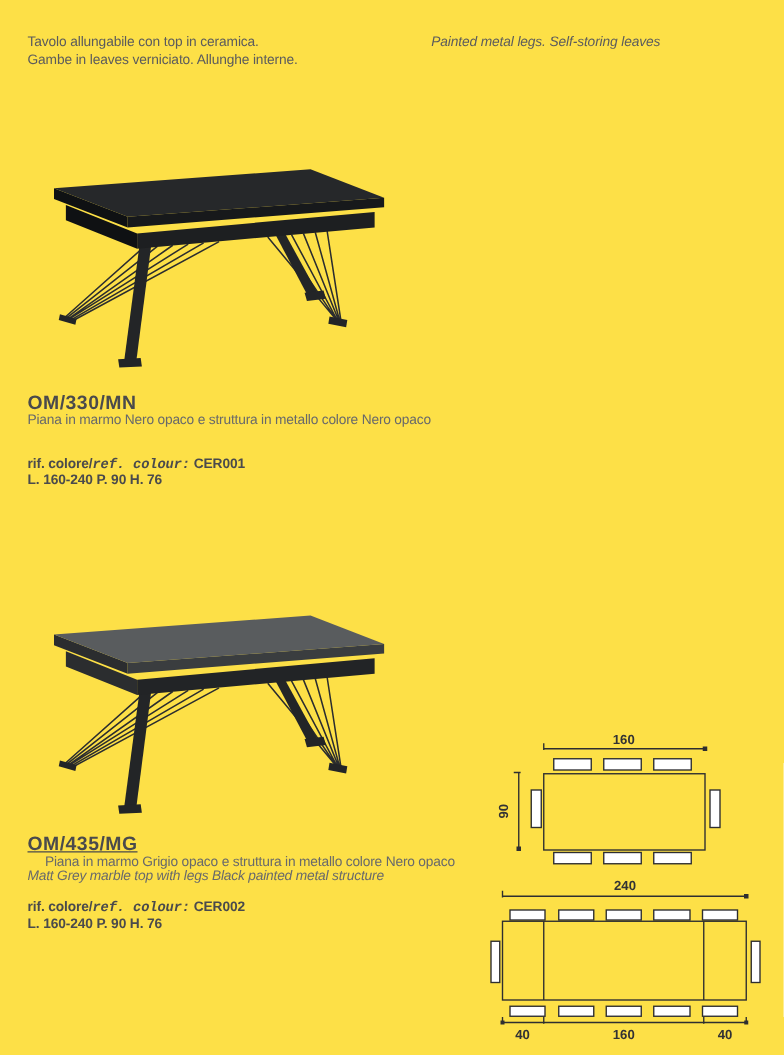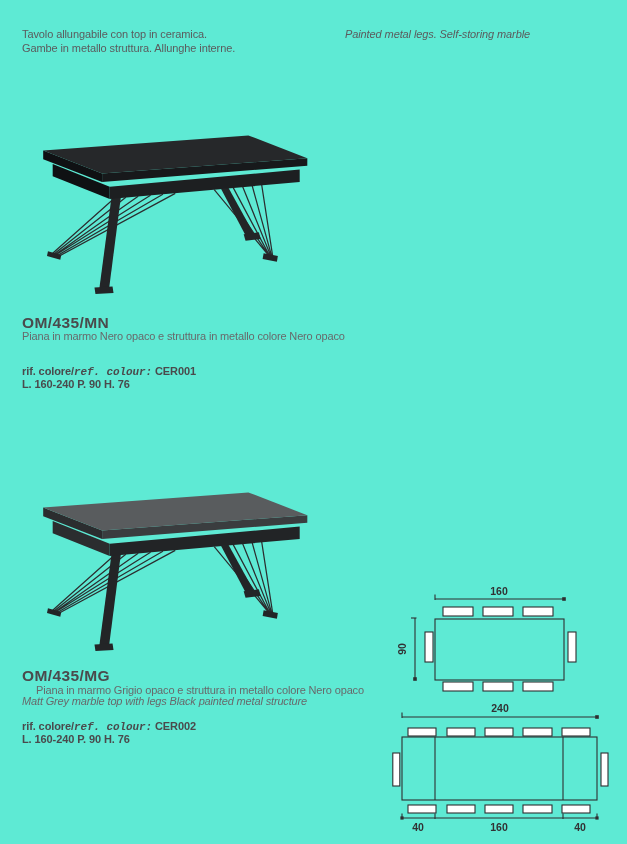--- a/index.html
+++ b/index.html
@@ -1,16 +1,16 @@
 <!DOCTYPE html>
 <html><head>
 <meta charset="utf-8">
 <style>
   html,body{margin:0;padding:0;background:#fff;}
-  .page{position:relative;width:627px;height:844px;background:#5eead4;overflow:hidden;
+  .page{position:relative;width:627px;height:844px;background:#fde047;overflow:hidden;
         font-family:"Liberation Sans",sans-serif;}
   .abs{position:absolute;}
   .intro{font-size:11px;line-height:13.5px;color:#5b5b5d;white-space:nowrap;letter-spacing:-0.1px;}
   .intro.en{font-style:italic;}
   .code{font-size:15.5px;font-weight:700;color:#4a4a4c;letter-spacing:0.4px;white-space:nowrap;}
   .desc{font-size:11px;line-height:12px;color:#68696b;white-space:nowrap;letter-spacing:-0.15px;}
   .desc.en{font-style:italic;}
   .refline,.dims{font-size:11px;font-weight:700;color:#4a4a4c;white-space:nowrap;letter-spacing:-0.1px;}
   .refline .en{font-style:italic;font-family:Liberation Mono, monospace;}
   .refline .val{font-weight:700;margin-left:3px;color:#4a4a4c;}
@@ -23,24 +23,24 @@
   .sq{fill:#2e2e30;}
   .dimtxt{font-family:"Liberation Sans",sans-serif;font-size:10.5px;font-weight:700;fill:#323234;}
 </style>
 </head>
 <body>
 
 <div class="page">
 
   <div class="abs intro" style="left:22px;top:28px;">
     <div>Tavolo allungabile con top in ceramica.</div>
-    <div>Gambe in metallo struttura. Allunghe interne.</div>
+    <div>Gambe in leaves verniciato. Allunghe interne.</div>
   </div>
   <div class="abs intro en" style="left:345px;top:28px;">
-    <div>Painted metal legs. Self-storing marble</div>
+    <div>Painted metal legs. Self-storing leaves</div>
   </div>
 
   <svg width="0" height="0" style="position:absolute">
     <defs>
       <g id="table-legs">
         <path class="wire" d="M90,99 L26,156 M103,97 L27,157 M116,96 L28,158 M129,95 L29,158 M142,94 L30,159 M155,93 L31,160"></path>
         <path class="wire" d="M196,89 L253,158 M206,88 L254,159 M216,87 L255,160 M226,86 L256,160 M236,85 L257,161 M246,84 L258,162"></path>
         <polygon class="solid" points="88,96 98,95 85,196 75,194"></polygon>
         <polygon class="solid" points="203,88 211,87 239,138 231,141"></polygon>
         <polygon class="solid" points="21,154 35,158 34,163 20,159"></polygon>
@@ -53,37 +53,37 @@
 
   <svg class="abs" style="left:28px;top:105px;" width="285" height="209" viewBox="0 0 300 220">
     <use href="#table-legs"></use>
     <polygon points="26,62 86,86 86,99 26,75" fill="#0f1113"></polygon>
     <polygon points="86,86 286,68 286,81 86,99" fill="#1d1f21"></polygon>
     <polygon points="16,48 78,72 78,81 16,57" fill="#0f1113"></polygon>
     <polygon points="78,72 294,56 294,64 78,81" fill="#17191b"></polygon>
     <polygon points="16,48 232,32 294,56 78,72" fill="#26282a"></polygon>
   </svg>
 
-  <div class="abs code" style="left:22px;top:314px;">OM/435/MN</div>
+  <div class="abs code" style="left:22px;top:314px;">OM/330/MN</div>
   <div class="abs desc" style="left:22px;top:330px;">Piana in marmo Nero opaco e struttura in metallo colore Nero opaco</div>
   <div class="abs refline" style="left:22px;top:365px;">
     <span>rif. colore/</span><span class="en">ref. colour:</span><span class="val">CER001</span>
   </div>
   <div class="abs dims" style="left:22px;top:378px;">L. 160-240 P. 90 H. 76</div>
 
   <svg class="abs" style="left:28px;top:462px;" width="285" height="209" viewBox="0 0 300 220">
     <use href="#table-legs"></use>
     <polygon points="26,62 86,86 86,99 26,75" fill="#2b2d2f"></polygon>
     <polygon points="86,86 286,68 286,81 86,99" fill="#222426"></polygon>
     <polygon points="16,48 78,72 78,81 16,57" fill="#2b2d2f"></polygon>
     <polygon points="78,72 294,56 294,64 78,81" fill="#3a3d3f"></polygon>
     <polygon points="16,48 232,32 294,56 78,72" fill="#595c5e"></polygon>
   </svg>
 
-  <div class="abs code" style="left:22px;top:667px;">OM/435/MG</div>
+  <div class="abs code" style="left:22px;top:667px;text-decoration:underline;">OM/435/MG</div>
   <div class="abs desc" style="left:22px;top:684px;padding-left:14px;">Piana in marmo Grigio opaco e struttura in metallo colore Nero opaco</div>
   <div class="abs desc en" style="left:22px;top:695px;">Matt Grey marble top with legs Black painted metal structure</div>
   <div class="abs refline" style="left:22px;top:720px;">
     <span>rif. colore/</span><span class="en">ref. colour:</span><span class="val">CER002</span>
   </div>
   <div class="abs dims" style="left:22px;top:733px;">L. 160-240 P. 90 H. 76</div>
 
   <svg class="abs" style="left:392px;top:582px;" width="195" height="112" viewBox="0 0 195 112">
     <text class="dimtxt" x="107" y="13" text-anchor="middle">160</text>
     <g>

